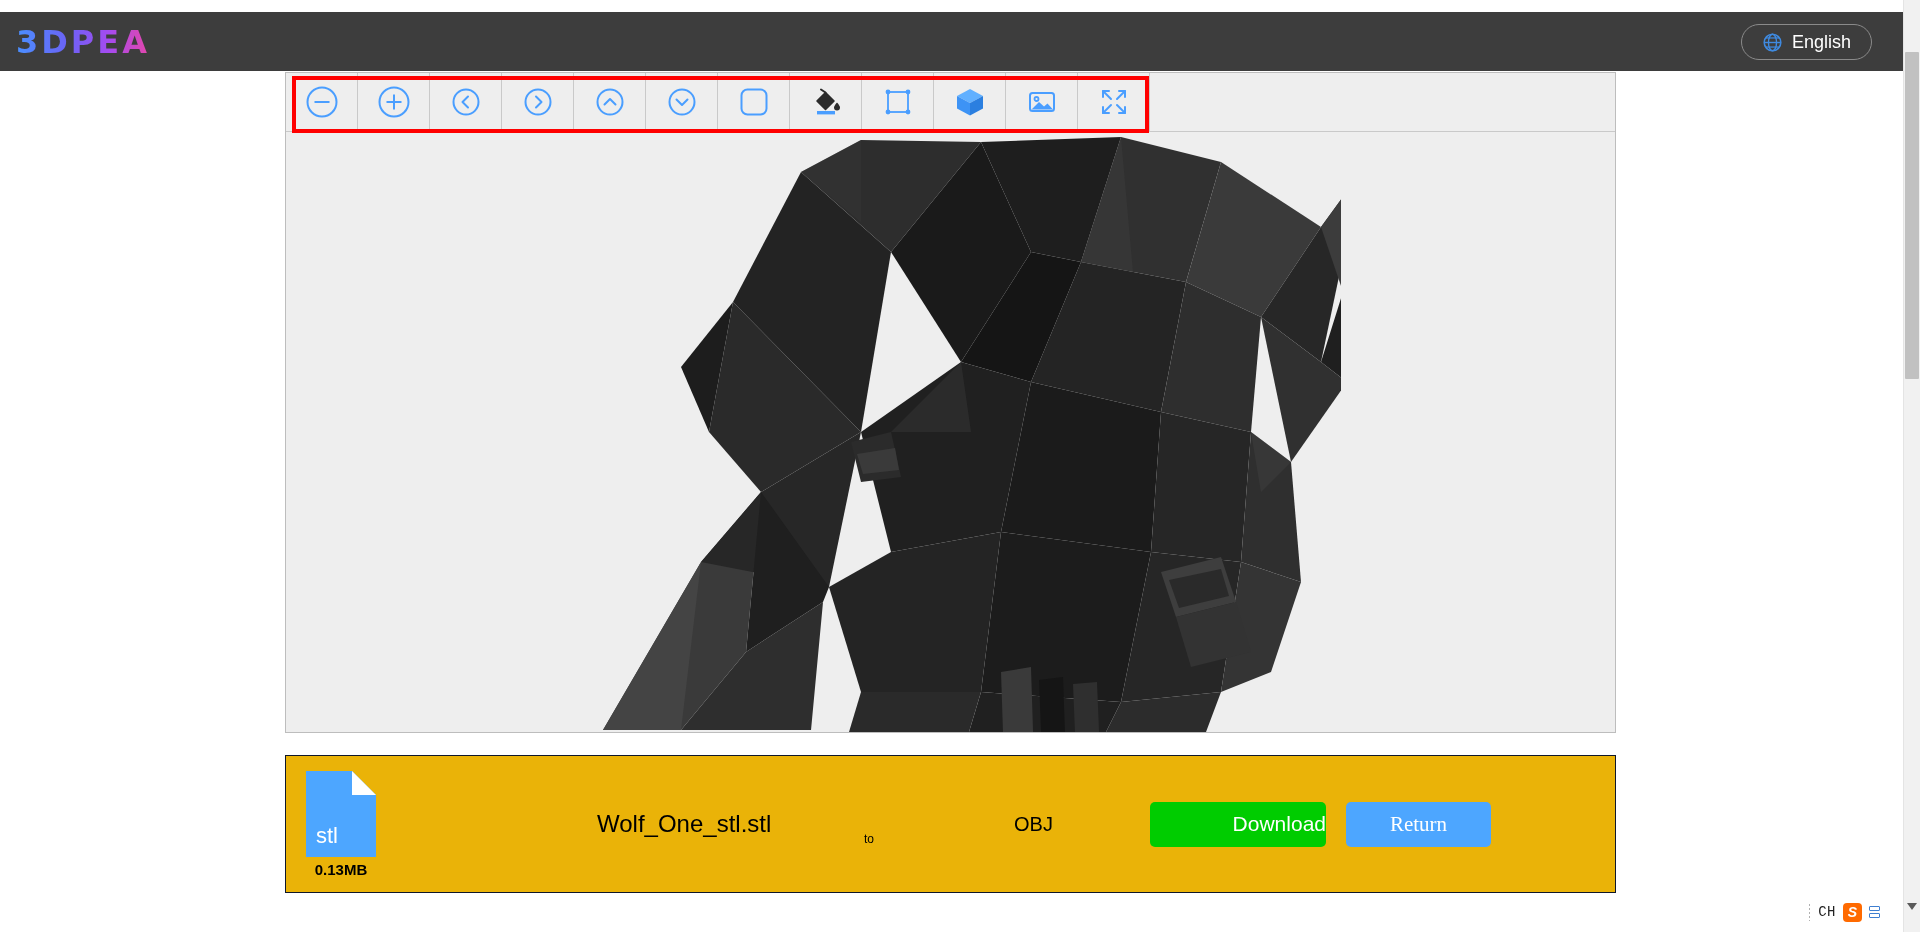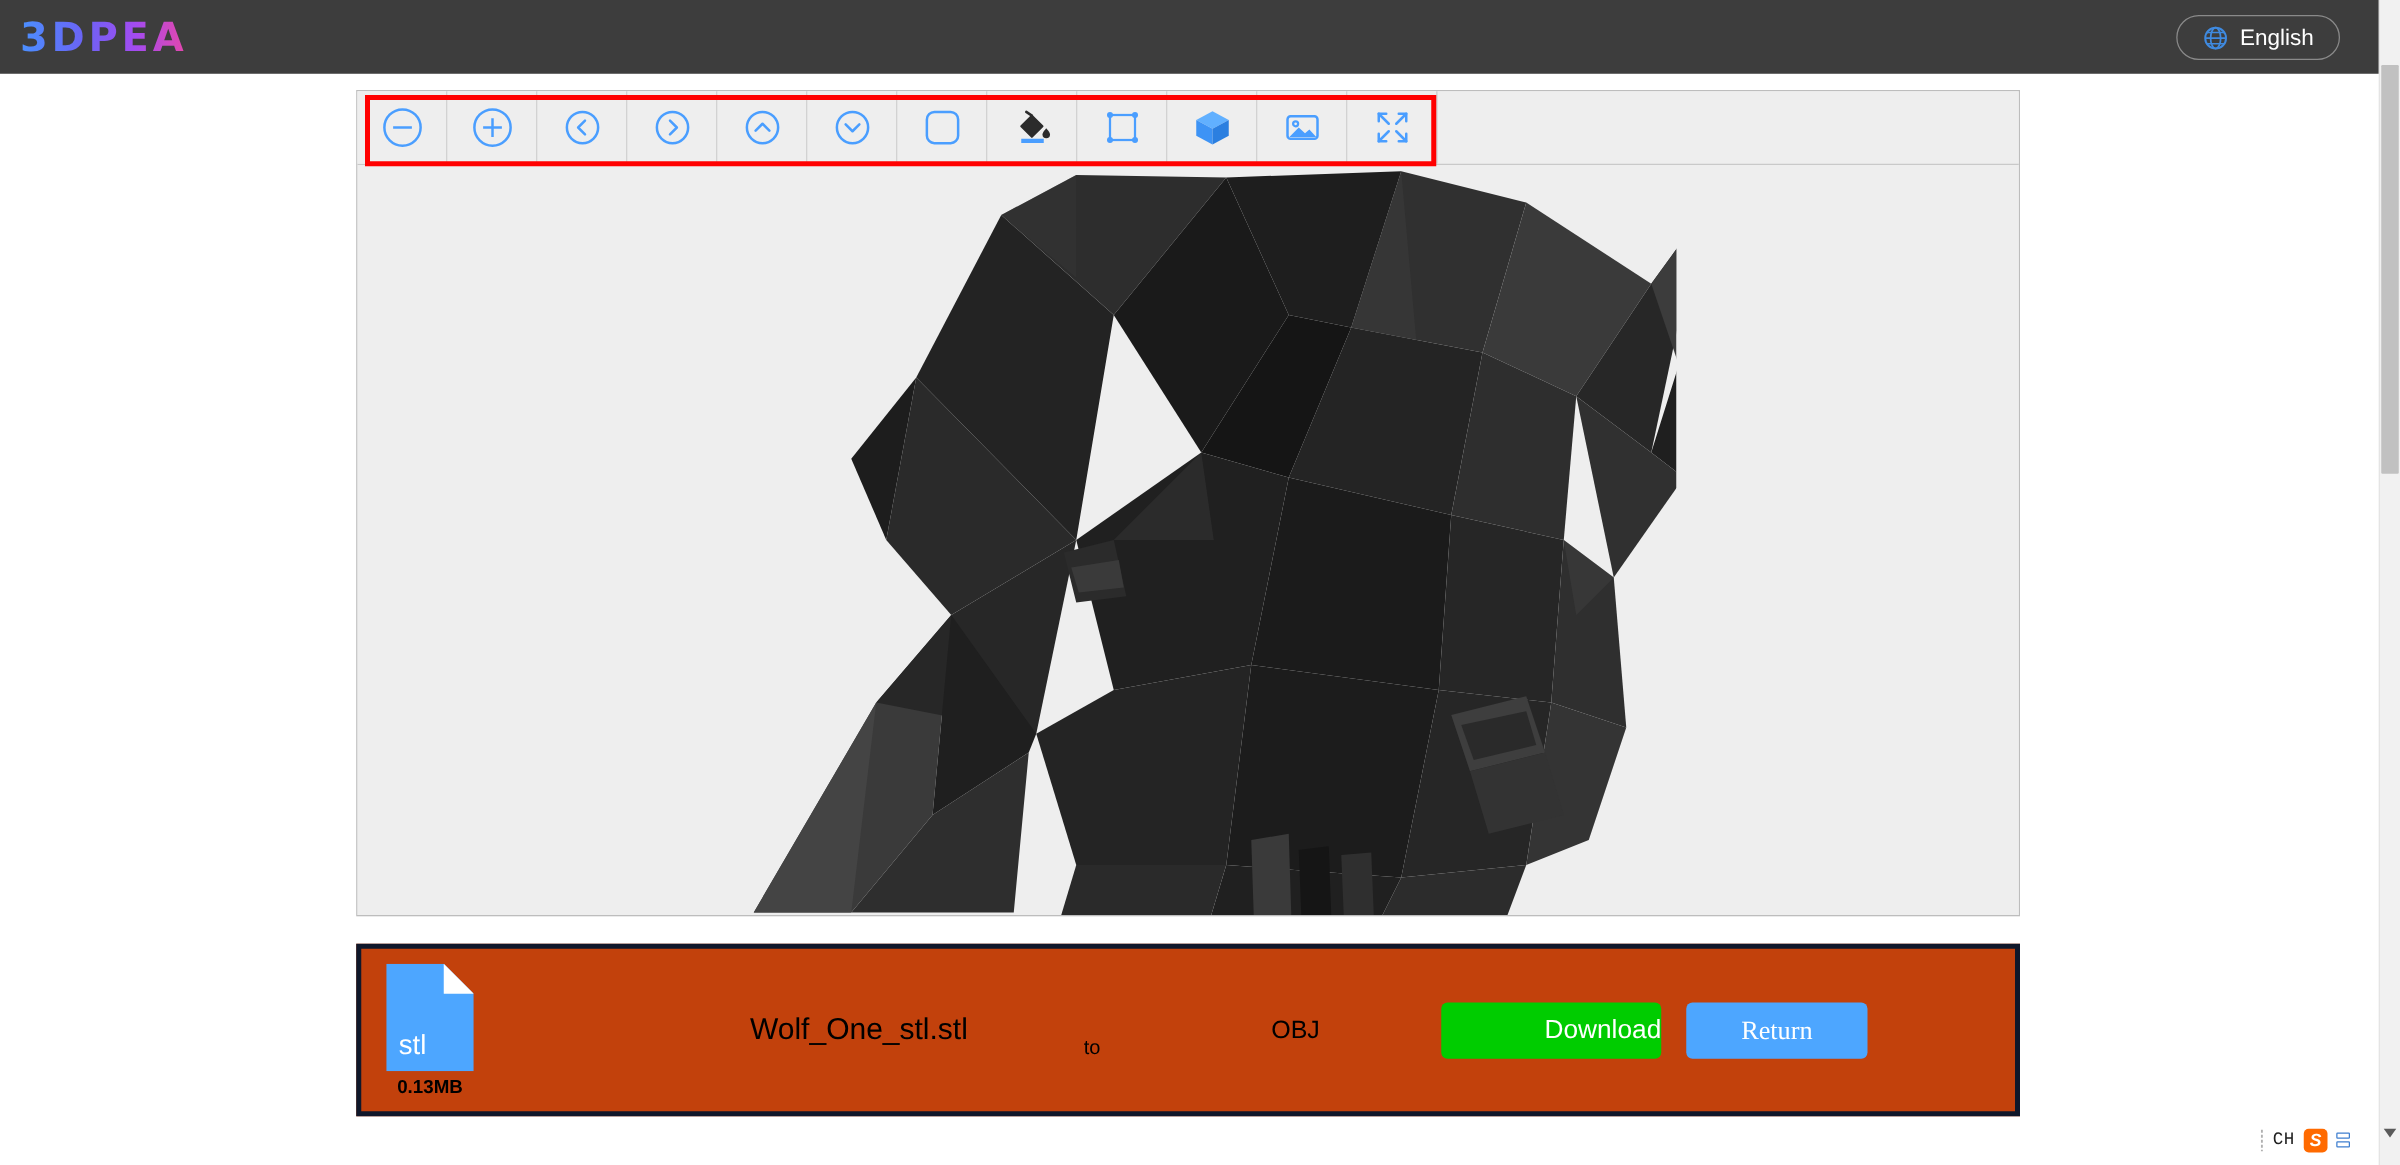--- a/index.html
+++ b/index.html
@@ -8,21 +8,21 @@
     width: 1920px;
     height: 932px;
     overflow: hidden;
     background: #ffffff;
     font-family: "Liberation Sans", sans-serif;
   }
 
   
   #app-header {
     position: absolute;
-    top: 0; left: 0;
+    top: 12px; left: 0;
     width: 1920px;
     height: 59px;
     background: #3d3d3d;
     display: flex;
     align-items: center;
   }
 
   #brand-logo {
     margin-left: 16px;
     width: 160px;
@@ -168,22 +168,22 @@
     display: block;
   }
 
   
   #file-card {
     position: absolute;
     left: 285px;
     top: 755px;
     width: 1331px;
     height: 138px;
-    border: 4px solid #0f172a;
-    background: #c2410c;
+    border: 1px solid #0f172a;
+    background: #eab308;
     display: flex;
     align-items: center;
   }
 
   #file-thumb {
     margin-left: 15px;
     width: 80px;
     display: flex;
     flex-direction: column;
     align-items: center;
@@ -199,21 +199,21 @@
   #source-filename {
     position: absolute;
     left: 311px;
     font-size: 24px;
     color: #000000;
     white-space: nowrap;
   }
   #conversion-word {
     position: absolute;
     left: 578px;
-    font-size: 16px;
+    font-size: 12px;
     color: #000000;
     margin-top: 29px;
   }
   #target-format {
     position: absolute;
     left: 728px;
     font-size: 20px;
     color: #000000;
   }
 

